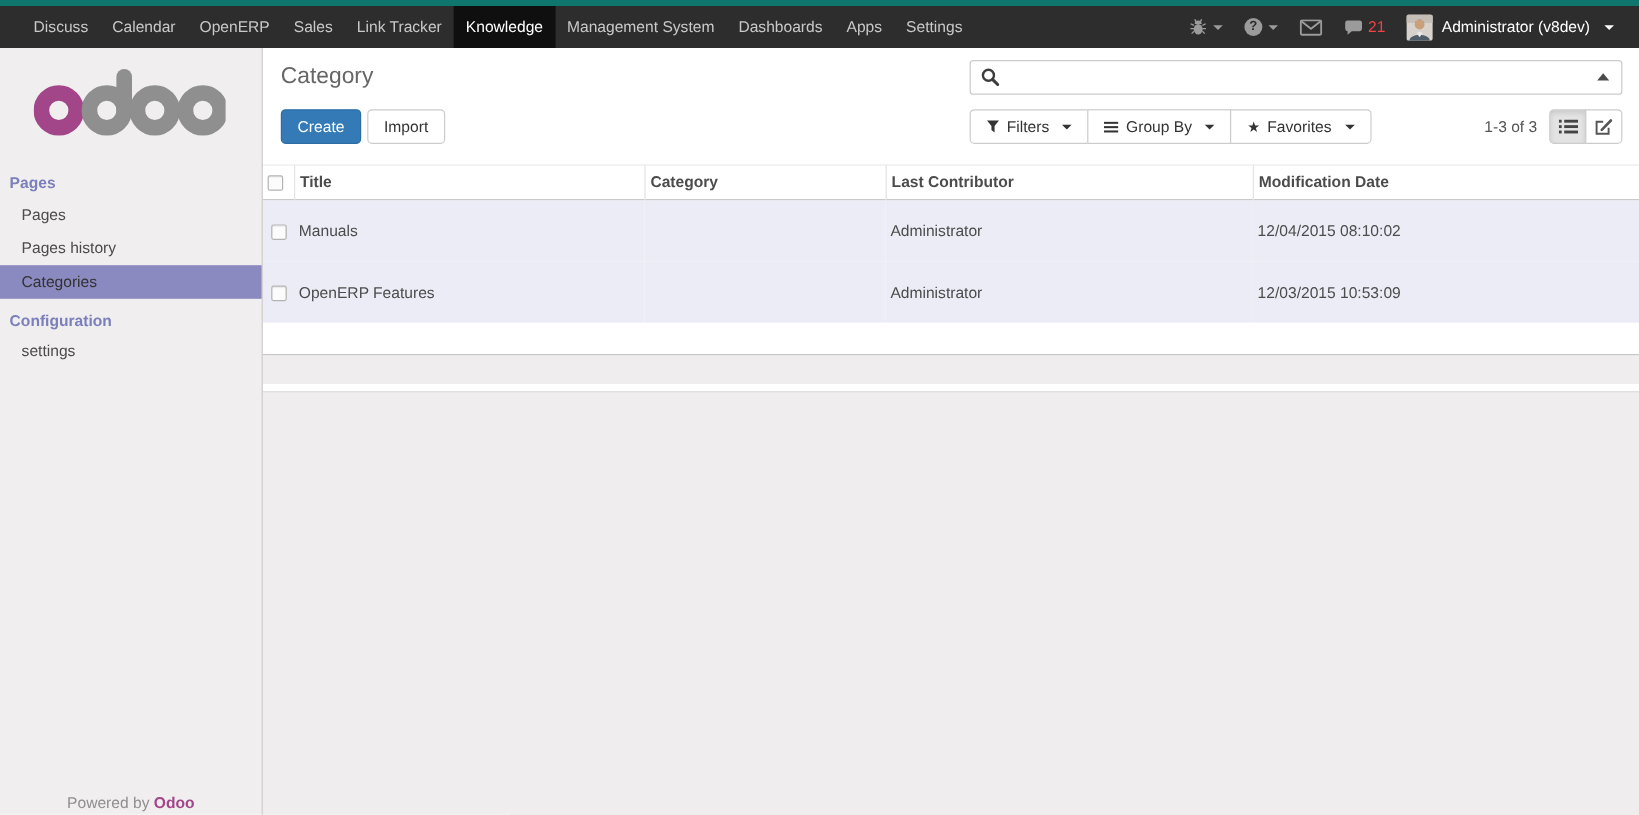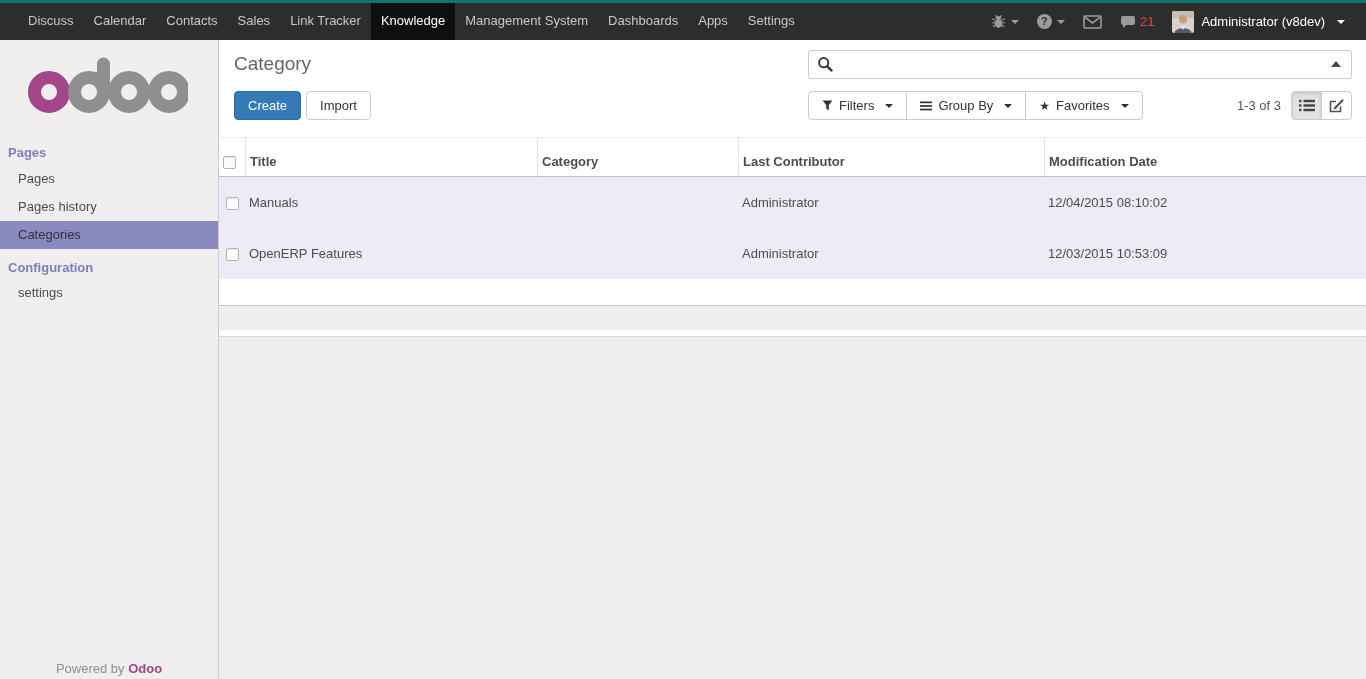--- a/index.html
+++ b/index.html
@@ -1,20 +1,20 @@
 <!DOCTYPE html>
 <html><head>
 <meta charset="utf-8">
 <style>
   * { margin:0; padding:0; box-sizing:border-box; }
   html,body { width:1366px; height:679px; overflow:hidden;
     font-family:"Liberation Sans","DejaVu Sans",sans-serif; font-size:13px; }
 
   
-  .topbar { height:40px; background:#2d2d2d; border-top:3px solid #0f766e;
+  .topbar { height:40px; background:#2d2d2d; border-top:5px solid #0f766e;
     display:flex; justify-content:space-between; align-items:stretch; }
   .menus { display:flex; padding-left:18px; }
   .menu-item { display:block; line-height:35px; padding:0 10px; color:#c9c9c9;
     text-decoration:none; cursor:pointer; white-space:nowrap; }
   .menu-item.active { background:#0f0f0f; color:#fff; }
   .systray { display:flex; align-items:center; padding-right:12px; }
   .tray-btn { display:flex; align-items:center; height:35px; padding:0 9px;
     color:#9b9b9b; cursor:pointer; }
   .caret { display:inline-block; width:0; height:0; border-left:4px solid transparent;
     border-right:4px solid transparent; border-top:4px solid currentColor;
@@ -73,21 +73,21 @@
   .switcher { display:flex; }
   .sw-btn { width:31px; height:29px; display:flex; align-items:center; justify-content:center;
     background:#fff; border:1px solid #ccc; cursor:pointer; }
   .sw-btn.first { border-radius:4px 0 0 4px; }
   .sw-btn.last { border-radius:0 4px 4px 0; margin-left:-1px; }
   .sw-btn.active { background:#e3e3e3; box-shadow:inset 0 2px 4px rgba(0,0,0,.12); }
 
   
   .list-table { width:100%; margin-top:17px; border-collapse:separate; border-spacing:0;
     table-layout:fixed; color:#4c4c4c; font-size:13px; }
-  .list-table th { text-align:left; font-weight:bold; padding:16px 4px 7px;
+  .list-table th { text-align:left; font-weight:bold; padding:6px 4px 7px;
     border-bottom:1px solid #bcbcbc; border-top:1px solid #ececec; }
   .list-table th + th { border-left:1px solid #e3e3e3; }
   .list-table td { padding:18px 4px; }
   .list-table tr.striped td { background:#ececf6; }
   .cb-cell { text-align:center; vertical-align:middle; }
   .cbx { display:inline-block; width:13px; height:13px; border:1px solid #b3b3b3;
     border-radius:2px; background:#fcfcfc; box-shadow:inset 0 1px 1px rgba(0,0,0,.08);
     cursor:pointer; vertical-align:middle; }
   .empty-row td { height:26px; padding:0; background:#fff; }
 
@@ -97,21 +97,21 @@
   .ico { display:inline-block; vertical-align:middle; }
   .star-glyph { font-family:"DejaVu Sans",sans-serif; font-size:12px; color:#333; line-height:1; }
 </style>
 </head>
 <body>
 
 <header class="topbar">
   <nav class="menus">
     <a class="menu-item">Discuss</a>
     <a class="menu-item">Calendar</a>
-    <a class="menu-item">Contacts</a>
+    <a class="menu-item">OpenERP</a>
     <a class="menu-item">Sales</a>
     <a class="menu-item">Link Tracker</a>
     <a class="menu-item active">Knowledge</a>
     <a class="menu-item">Management System</a>
     <a class="menu-item">Dashboards</a>
     <a class="menu-item">Apps</a>
     <a class="menu-item">Settings</a>
   </nav>
   <div class="systray">
     <span class="tray-btn">

